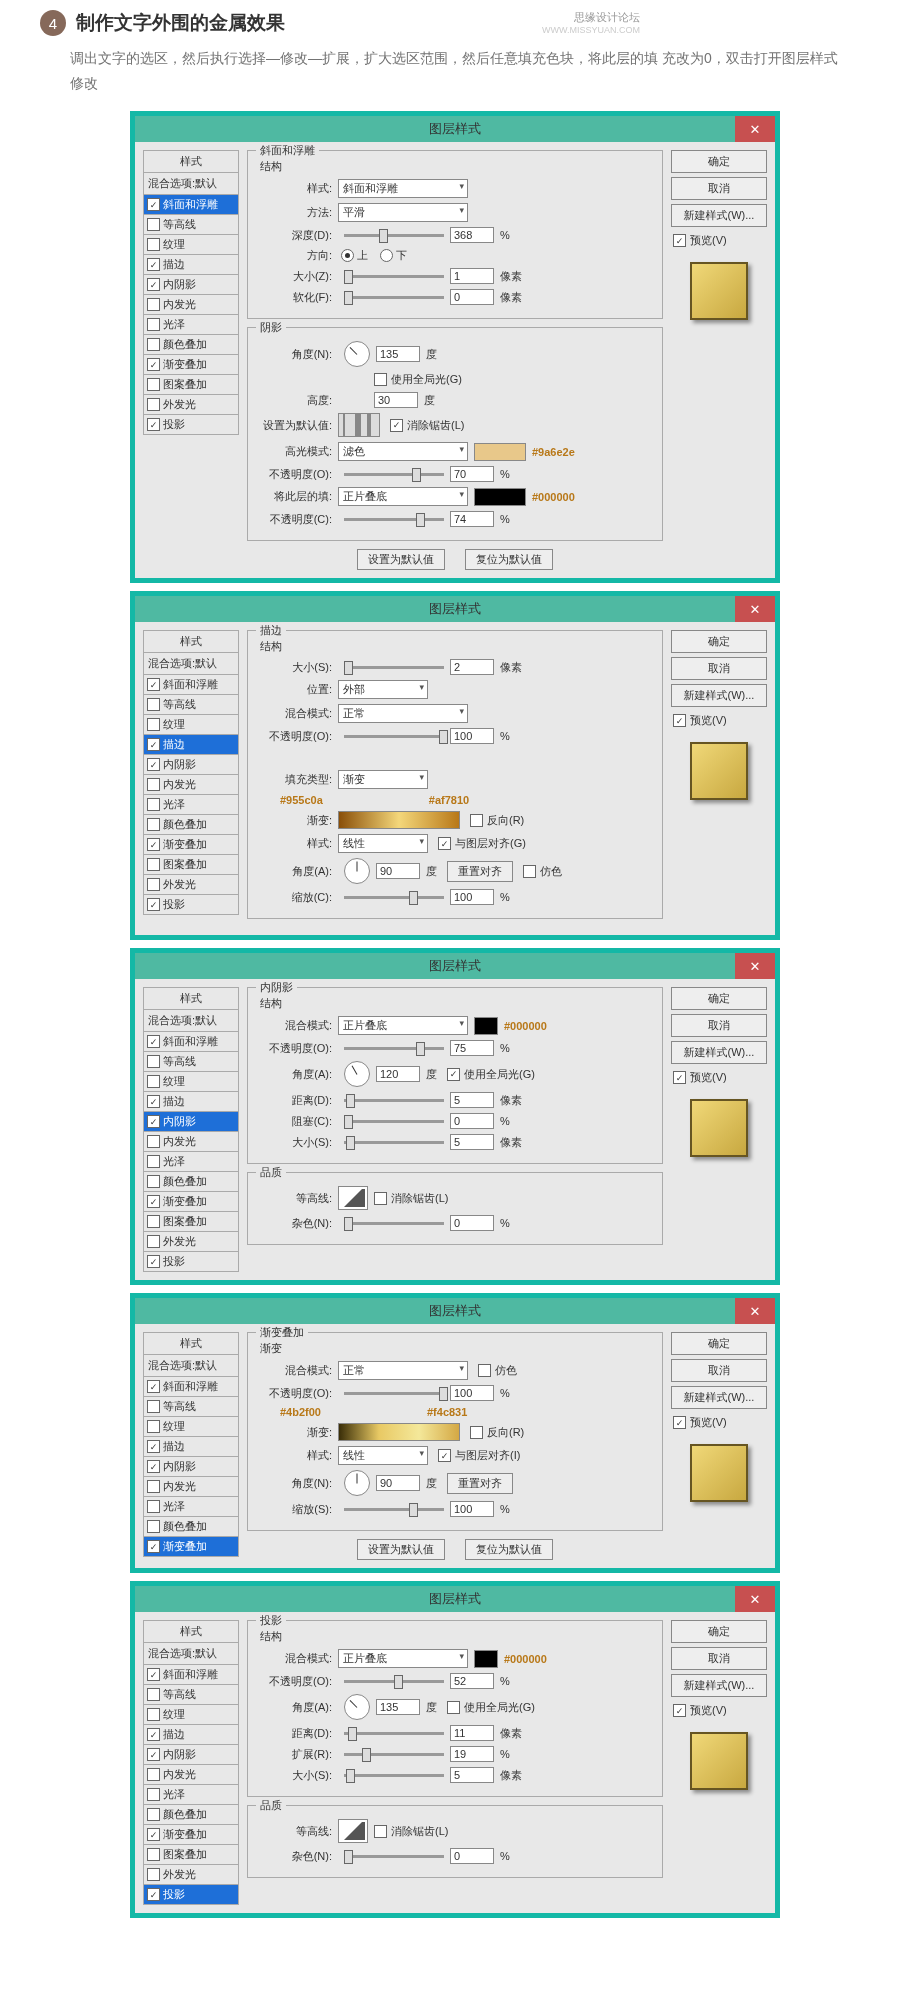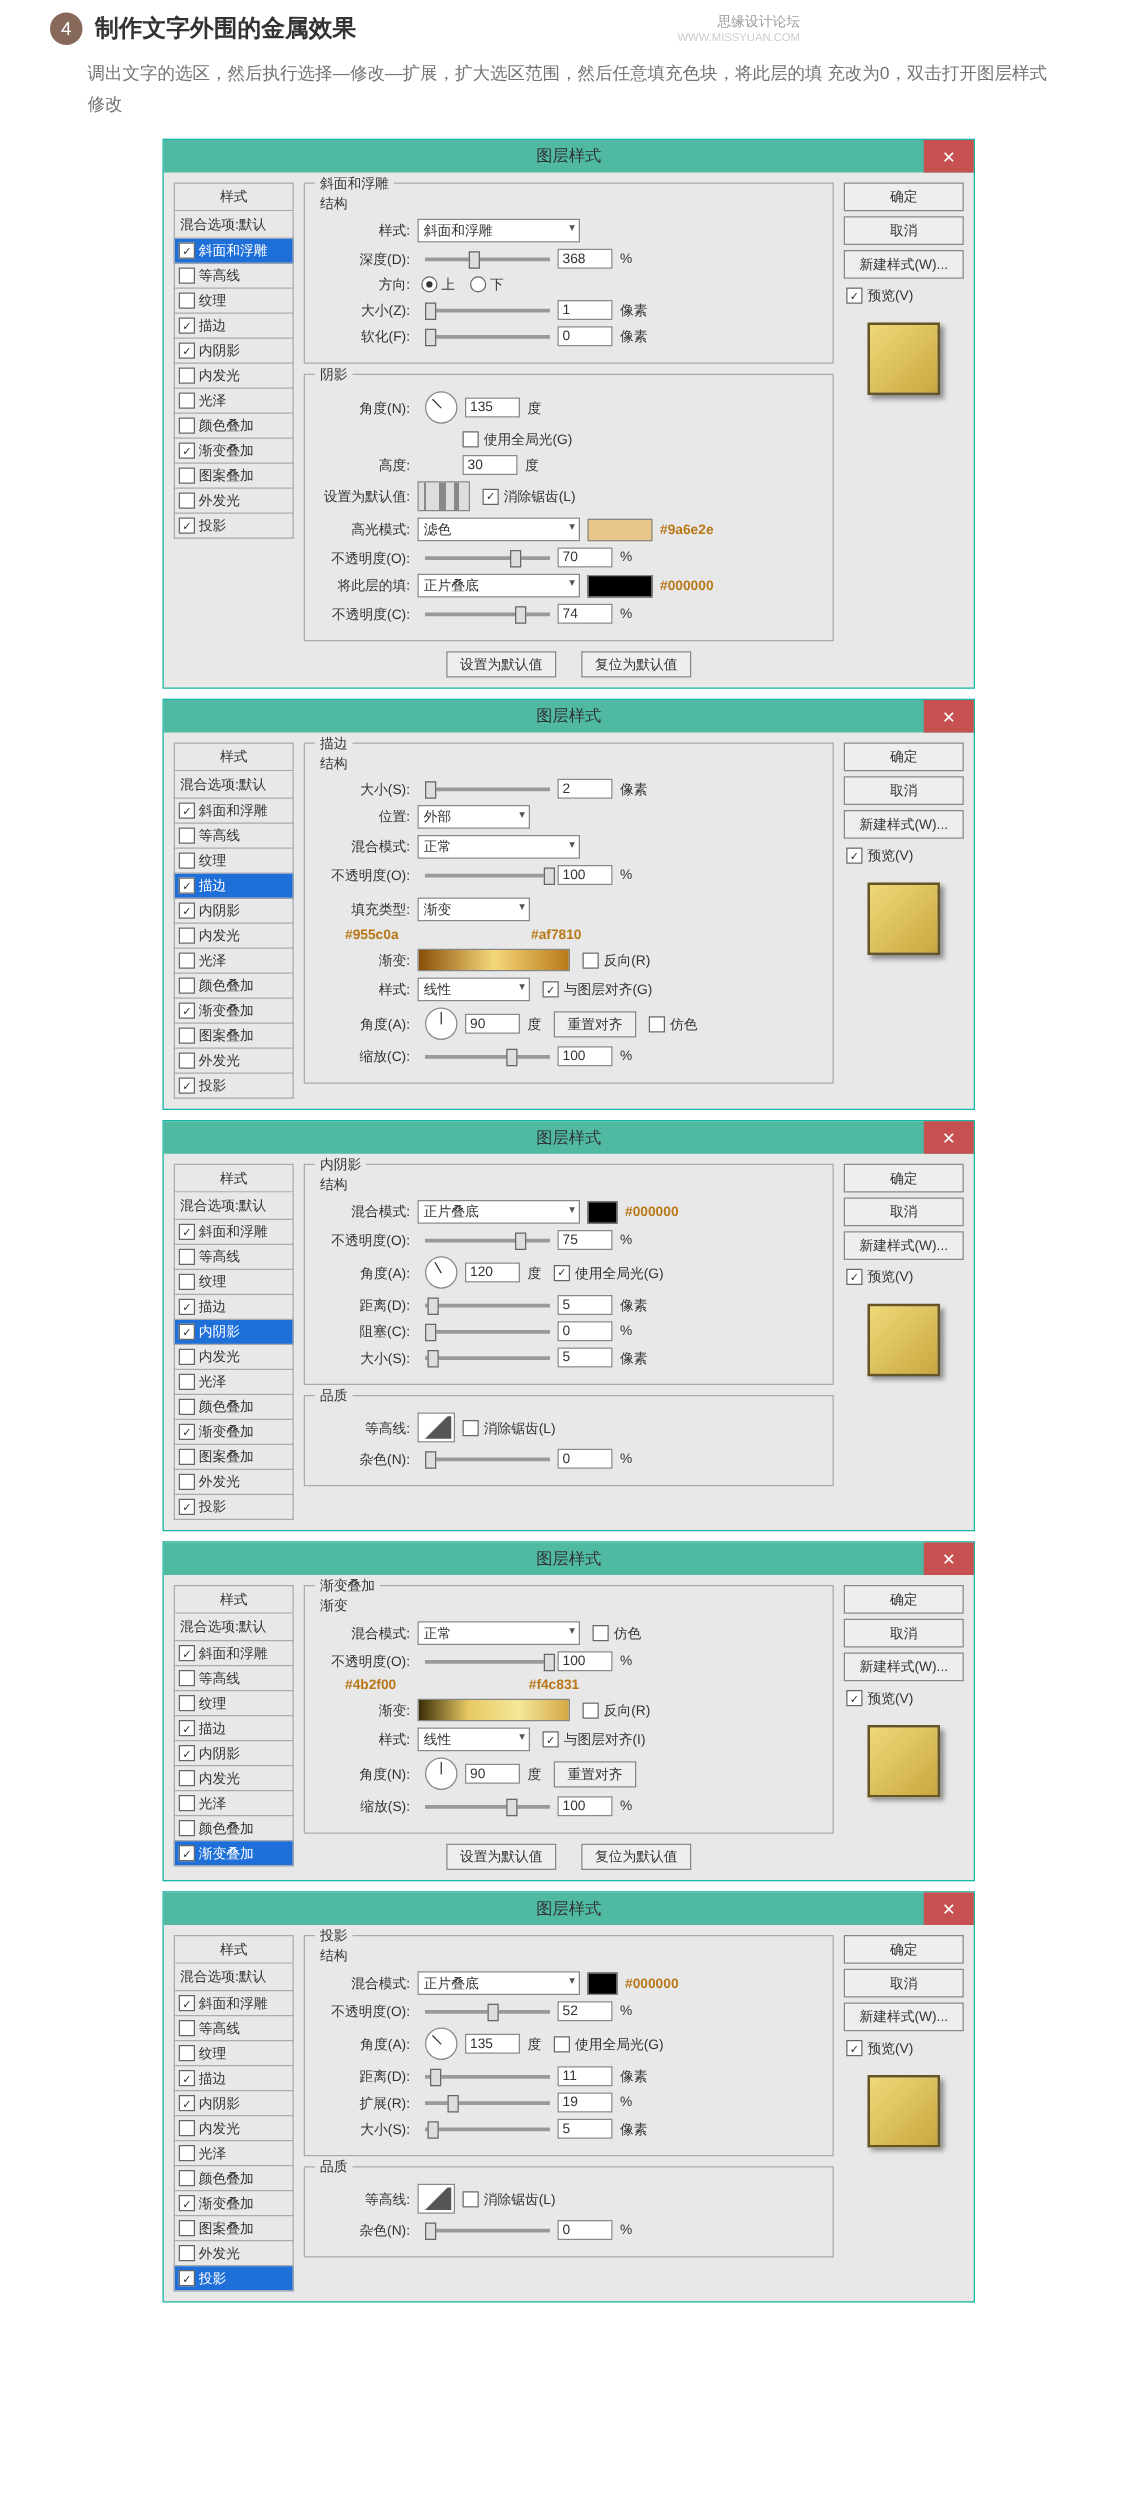--- a/index.html
+++ b/index.html
@@ -3,21 +3,21 @@
 <meta charset="utf-8">
 <style>
 body{margin:0;background:#fff;font-family:"Microsoft YaHei",sans-serif;font-size:12px;color:#333;width:900px}
 .header{padding:10px 560px 10px 40px;display:flex;align-items:center;gap:10px}
 .step-num{width:26px;height:26px;border-radius:50%;background:#86695a;color:#fff;display:flex;align-items:center;justify-content:center;font-size:15px;flex-shrink:0}
 .step-title{font-size:19px;font-weight:bold;color:#333}
 .watermark{position:absolute;top:10px;right:260px;font-size:11px;color:#999}
 .watermark2{position:absolute;top:25px;right:260px;font-size:9px;color:#ccc}
 .desc{padding:0 60px 15px 70px;font-size:14px;color:#737373;line-height:1.8}
 .dlg-wrap{margin:0 0 8px 130px;width:650px}
-.dlg{background:#e8e8e8;border:1px solid #14b8a6}
+.dlg{background:#e8e8e8;border:5px solid #14b8a6}
 .titlebar{background:#4fb9a2;color:#333;padding:4px 0;text-align:center;position:relative;font-size:13px}
 .closebtn{position:absolute;right:0;top:0;bottom:0;width:40px;background:#c75050;color:#fff;display:flex;align-items:center;justify-content:center;font-size:13px;cursor:pointer}
 .dlg-body{display:flex;padding:8px;gap:8px;align-items:flex-start}
 .style-list{width:96px;flex-shrink:0}
 .style-hdr{background:#e8e8e8;border:1px solid #aaa;padding:3px 4px;text-align:center;font-size:11px}
 .style-sub{background:#e8e8e8;border:1px solid #aaa;border-top:none;padding:3px 4px;font-size:11px}
 .style-item{border:1px solid #aaa;border-top:none;padding:2px 3px;font-size:11px;display:flex;align-items:center;gap:3px;cursor:pointer}
 .style-item.hl{background:#1e6fd8;color:#fff}
 .style-item.indent{padding-left:3px}
 .cb{width:11px;height:11px;border:1px solid #666;background:#fff;display:inline-flex;align-items:center;justify-content:center;font-size:9px;color:#333;flex-shrink:0}
@@ -121,20 +121,24 @@
 </div>
 <div class="mid">
 <div class="grp">
             <span class="grp-t">斜面和浮雕</span>
 <div style="font-size:11px;margin-bottom:4px">结构</div>
 <div class="row">
               <span class="lbl">样式:</span>
               <div class="sel w2">斜面和浮雕</div>
             </div>
 <div class="row">
+              <span class="lbl">方法:</span>
+              <div class="sel w2">平滑</div>
+            </div>
+<div class="row">
               <span class="lbl">深度(D):</span>
               <div class="slider" style="--p:35%"></div>
               <div class="num">368</div>
               <span class="unit">%</span>
             </div>
 <div class="row">
               <span class="lbl">方向:</span>
               <span class="radio ck"></span>
               <span>上</span>
               <span class="radio" style="margin-left:12px"></span>
@@ -297,21 +301,21 @@
 <div class="row">
               <span class="lbl">混合模式:</span>
               <div class="sel w2">正常</div>
             </div>
 <div class="row">
               <span class="lbl">不透明度(O):</span>
               <div class="slider" style="--p:95%"></div>
               <div class="num">100</div>
               <span class="unit">%</span>
             </div>
-<div class="row" style="margin-top:10px">
+<div class="row" style="margin-top:26px">
               <span class="lbl">填充类型:</span>
               <div class="sel">渐变</div>
             </div>
 <div class="row">
               <span class="hex" style="margin-left:20px">#955c0a</span>
               <span style="width:100px"></span>
               <span class="hex">#af7810</span>
             </div>
 <div class="row">
               <span class="lbl">渐变:</span>

